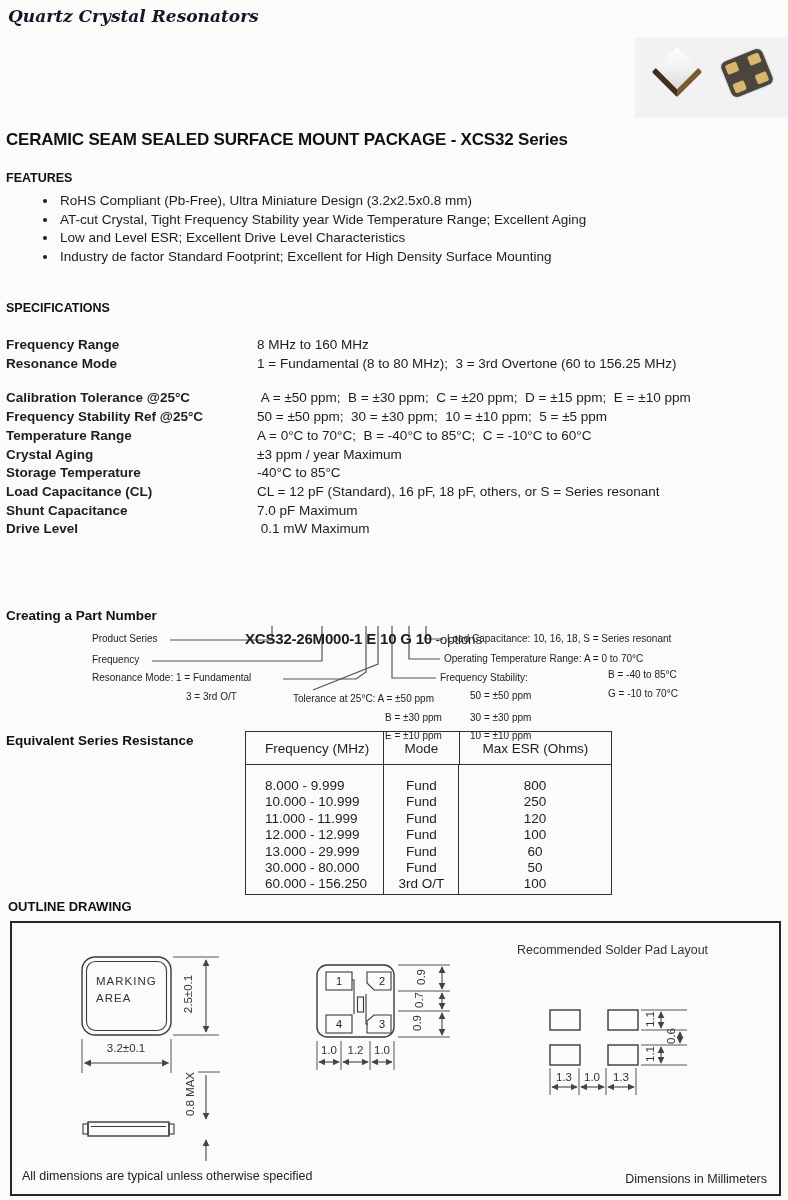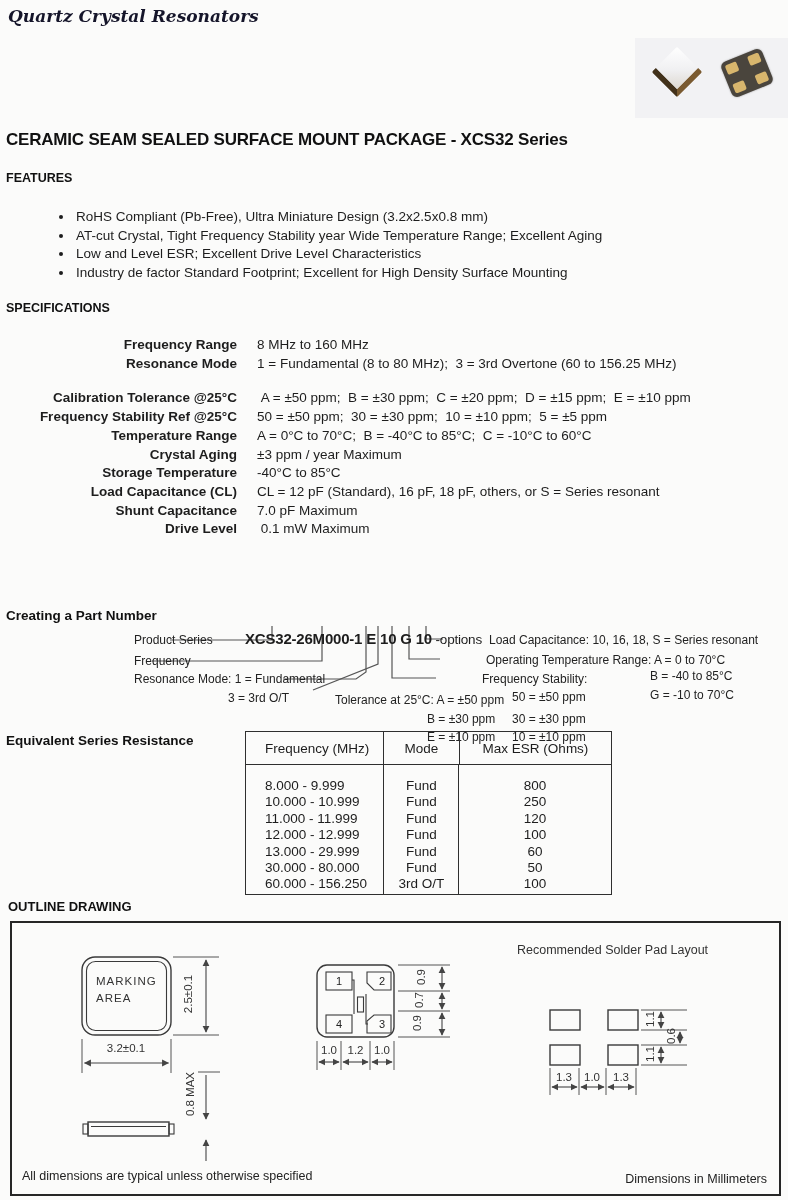--- a/index.html
+++ b/index.html
@@ -6,26 +6,26 @@
   .page{position:relative;width:788px;height:1200px;background:#fbfbfa;overflow:hidden;
         font-family:"Liberation Sans",sans-serif;color:#1d1d1d;}
   .abs{position:absolute;}
   .brand{font-family:"DejaVu Serif","Liberation Serif",serif;font-style:italic;font-weight:bold;
          font-size:17px;color:#15152a;}
   .maintitle{font-size:17px;font-weight:bold;letter-spacing:-0.2px;color:#111;}
   .sechead{font-size:12.5px;font-weight:bold;color:#111;}
   .feat{font-size:13.5px;line-height:18.6px;}
   .feat li{margin:0;padding:0 0 0 2px;}
   .specrow{display:flex;font-size:13.5px;line-height:18.7px;}
-  .speclabel{width:231px;font-weight:bold;flex:none;text-align:right;}
+  .speclabel{width:231px;font-weight:bold;flex:none;}
   .specvalue{white-space:pre-wrap;margin-left:20px;}
   .specgap{height:16px;}
   .pncode{font-size:15px;font-weight:bold;letter-spacing:-0.2px;white-space:nowrap;margin-top:24px;}
   .pncode .opt{font-weight:normal;font-size:13.5px;}
-  .pn-label{position:absolute;font-size:12px;color:#222;white-space:nowrap;margin-left:42px;}
+  .pn-label{position:absolute;font-size:10px;color:#222;white-space:nowrap;}
   
   .esrtable{position:absolute;left:245px;top:731px;width:367px;height:164px;
             border:1.6px solid #2f2f2f;box-sizing:border-box;font-size:13.5px;}
   .esrhead{display:flex;height:32px;border-bottom:1.6px solid #2f2f2f;align-items:center;}
   .esrbody{padding-top:13px;}
   .esrrow{display:flex;line-height:16.4px;}
   .c-freq{width:138px;flex:none;padding-left:19px;box-sizing:border-box;}
   .c-mode{width:75px;flex:none;text-align:center;}
   .c-esr{flex:1;text-align:center;}
   .colsep .c-freq{border-right:1.4px solid #2f2f2f;height:100%;display:flex;align-items:center;}
@@ -64,21 +64,21 @@
       <div class="gold" style="left:4px;top:4px;"></div>
       <div class="gold" style="right:4px;top:4px;"></div>
       <div class="gold" style="left:4px;bottom:4px;"></div>
       <div class="gold" style="right:4px;bottom:4px;"></div>
     </div>
   </div>
 
   <div class="abs maintitle" style="left:6px;top:130px;">CERAMIC SEAM SEALED SURFACE MOUNT PACKAGE - XCS32 Series</div>
 
   <div class="abs sechead" style="left:6px;top:171px;">FEATURES</div>
-  <ul class="abs feat" style="left:40px;top:192px;margin:16px;padding-left:18px;width:700px;">
+  <ul class="abs feat" style="left:40px;top:192px;margin:0;padding-left:18px;width:700px;">
     <li>RoHS Compliant (Pb-Free), Ultra Miniature Design (3.2x2.5x0.8 mm)</li>
     <li>AT-cut Crystal, Tight Frequency Stability year Wide Temperature Range; Excellent Aging</li>
     <li>Low and Level ESR; Excellent Drive Level Characteristics</li>
     <li>Industry de factor Standard Footprint; Excellent for High Density Surface Mounting</li>
   </ul>
 
   <div class="abs sechead" style="left:6px;top:301px;">SPECIFICATIONS</div>
   <div class="abs" style="left:6px;top:336px;width:770px;">
     <div class="specrow">
       <div class="speclabel">Frequency Range</div>

